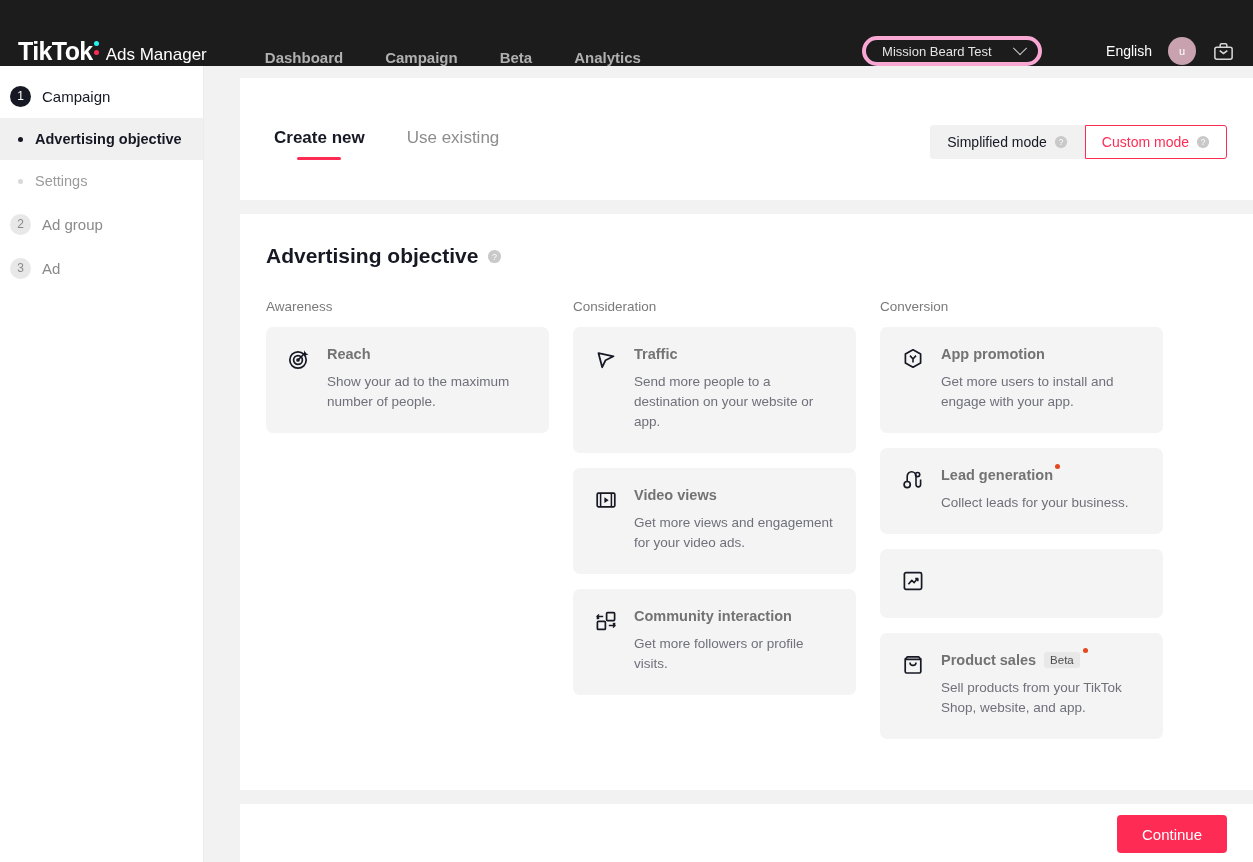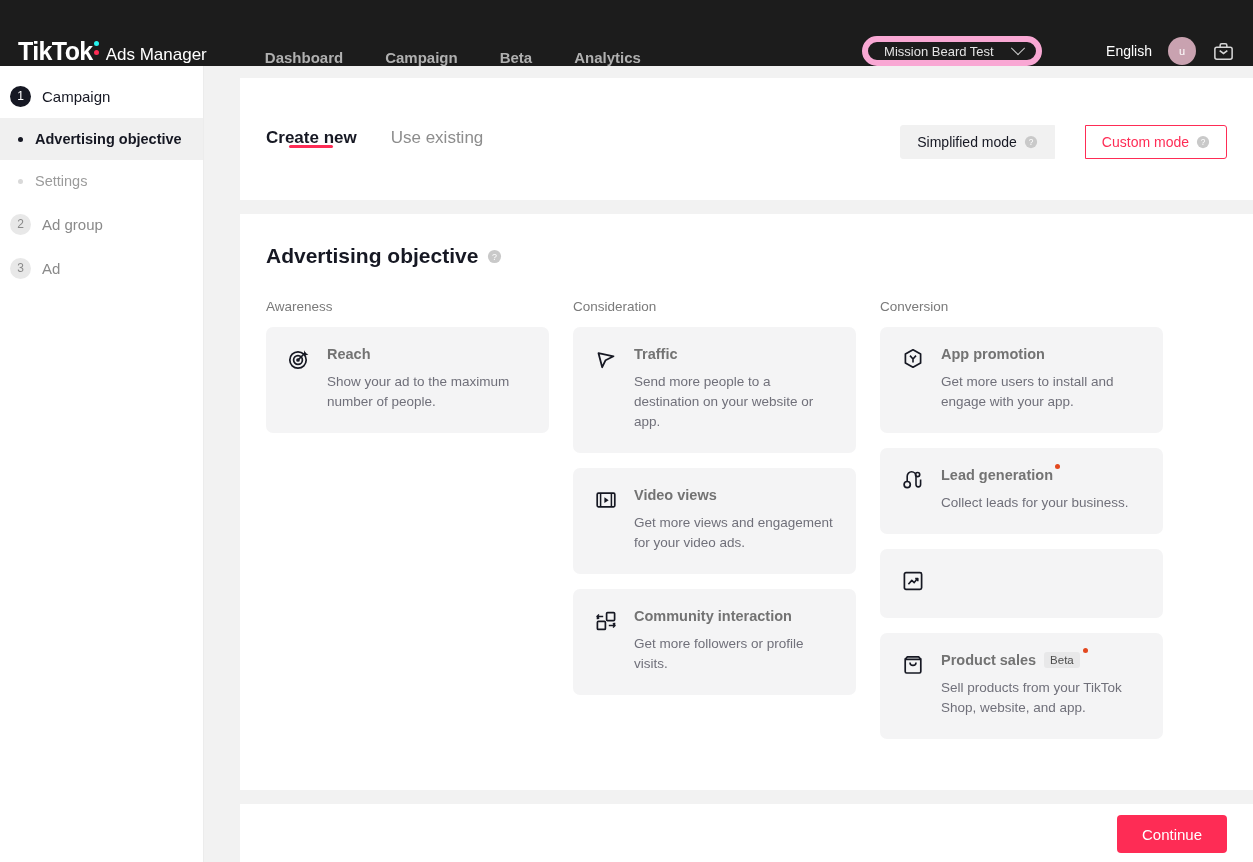--- a/index.html
+++ b/index.html
@@ -42,21 +42,21 @@
   .nav-link {
     font-size: 15px; color: #b0b0b0; cursor: pointer; white-space: nowrap; font-weight: bold;
   }
 
   .topbar-right {
     margin-left: auto; display: flex; align-items: center; margin-right: 18px; gap: 16px;
   }
   .acct-select {
     display: flex; align-items: center; justify-content: space-between;
     width: 180px; height: 30px;
-    border: 6px solid #f9a8d4; border-radius: 16px;
+    border: 4px solid #f9a8d4; border-radius: 16px;
     padding: 0 13px 0 16px;
     cursor: pointer;
   }
   .acct-select .acct-name { font-size: 13px; color: #e3e3e3; white-space: nowrap; overflow: hidden; text-overflow: ellipsis; }
   .chev { width: 10px; height: 10px; border-right: 1.4px solid #c9c9c9; border-bottom: 1.4px solid #c9c9c9; transform: rotate(45deg) translate(-2px,-2px); }
   .lang { font-size: 14px; color: #ffffff; cursor: pointer; margin-left: 48px; }
   .avatar {
     width: 28px; height: 28px; border-radius: 50%;
     background: #c9a2b0; color: #ffffff;
     font-size: 11px; display: flex; align-items: center; justify-content: center;
@@ -101,35 +101,35 @@
   
   .main { position: absolute; top: 66px; left: 204px; width: 1049px; height: 796px; overflow: hidden; }
 
   .panel { background: #ffffff; margin-left: 36px; width: 1013px; }
 
   .panel-tabs {
     height: 122px; margin-top: 12px;
     display: flex; align-items: flex-start; padding: 0 26px;
   }
   .tabs-left { display: flex; align-items: flex-start; gap: 34px; padding-top: 50px; }
-  .tab { cursor: pointer; position: relative; padding-bottom: 0; }
+  .tab { cursor: pointer; position: relative; padding-bottom: 12px; margin-left: 8px; }
   .tab-text { font-size: 17px; color: #8d8d8d; white-space: nowrap; }
   .tab.active .tab-text { color: #161823; font-weight: bold; }
   .tab .underline {
     position: absolute; left: 50%; transform: translateX(-50%);
     bottom: 0; width: 44px; height: 3px; border-radius: 2px; background: #fe2c55;
   }
 
   .mode-group { margin-left: auto; display: flex; align-items: center; padding-top: 47px; }
   .mode-btn {
     height: 34px; display: flex; align-items: center; gap: 7px;
     padding: 0 16px; font-size: 14px; cursor: pointer; white-space: nowrap;
   }
   .mode-btn.simplified { background: #f1f1f1; color: #161823; border: 1px solid #f1f1f1; border-radius: 3px 0 0 3px; }
-  .mode-btn.custom { background: #ffffff; color: #fe2c55; border: 1px solid #fe2c55; border-radius: 0 3px 3px 0; margin-left: 30px; }
+  .mode-btn.custom { background: #ffffff; color: #fe2c55; border: 1px solid #fe2c55; border-radius: 0 3px 3px 0; }
 
   .help-ic { width: 14px; height: 14px; flex: 0 0 auto; }
 
   .panel-body { margin-top: 14px; padding: 30px 26px 36px 26px; min-height: 575px; }
   .section-title-row { display: flex; align-items: center; gap: 9px; }
   .section-title { font-size: 21px; font-weight: bold; color: #161823; }
 
   .columns { display: flex; gap: 24px; margin-top: 31px; }
   .column { width: 283px; flex: 0 0 auto; }
   .col-head { font-size: 13.5px; color: #7a7a7a; margin-bottom: 13px; }

